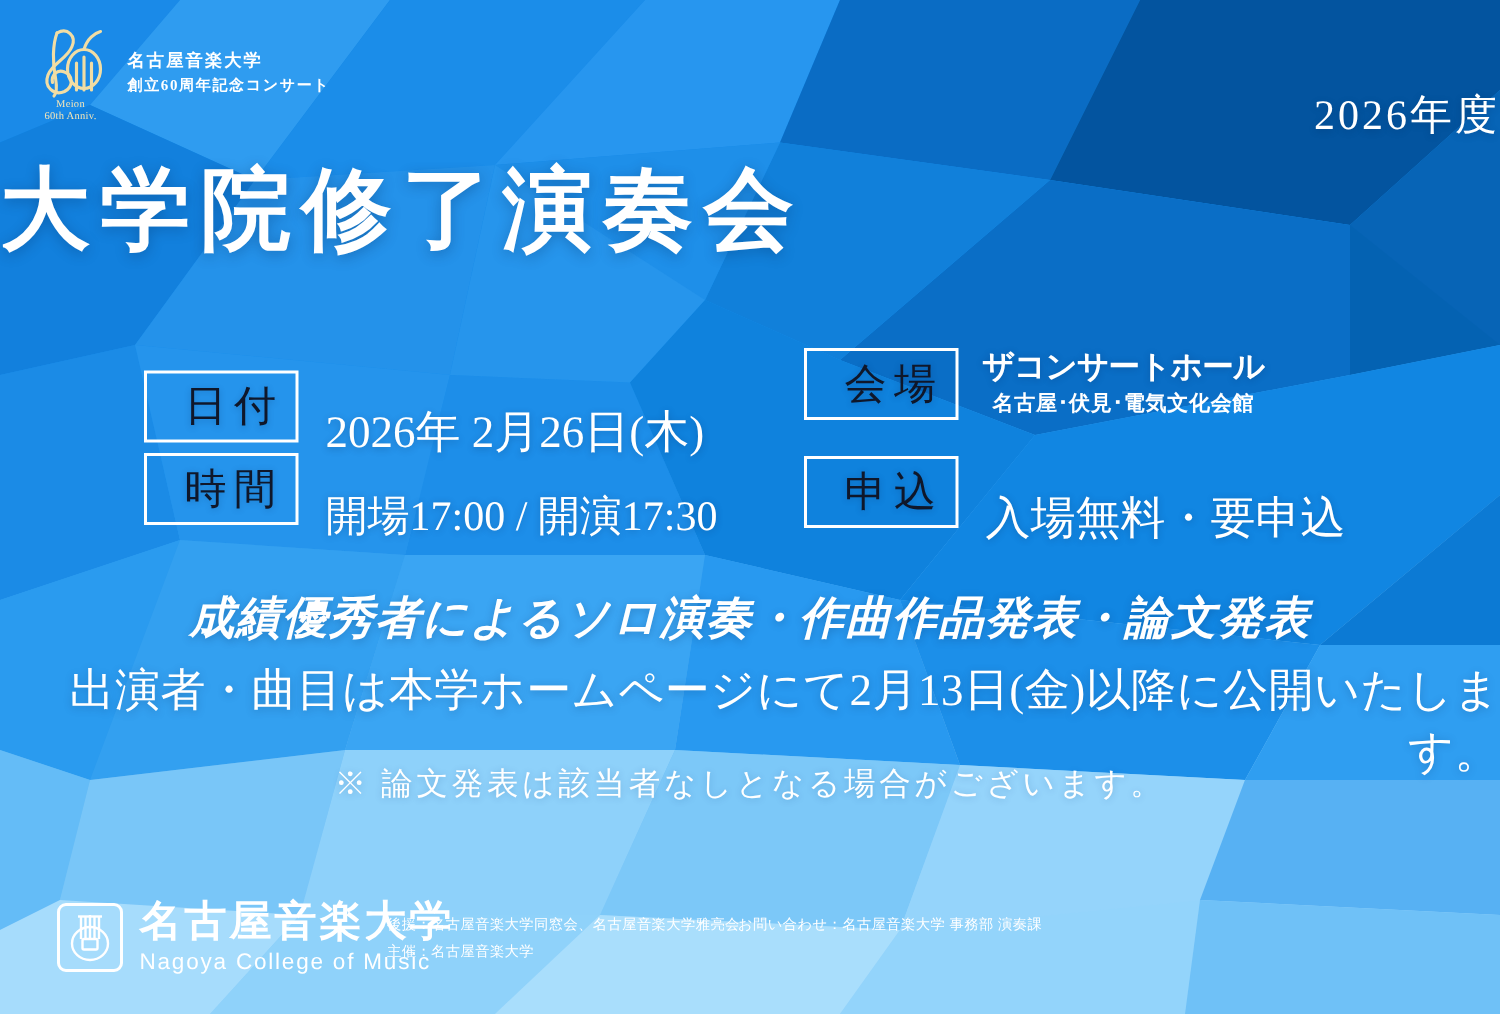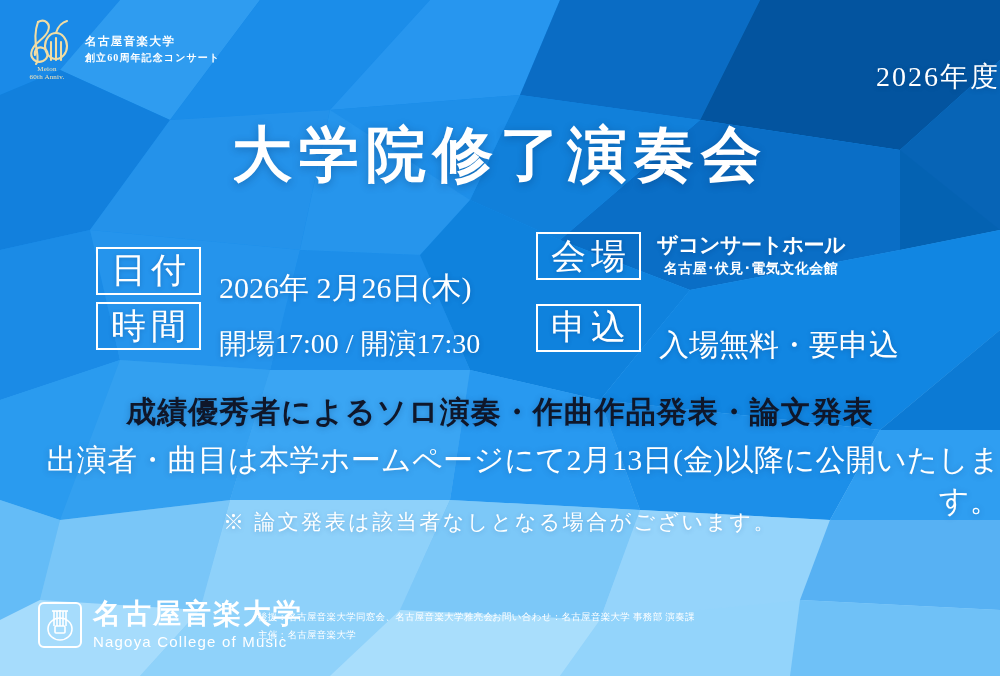--- a/index.html
+++ b/index.html
@@ -33,40 +33,39 @@
   .brand60 .btext .b2{font-size:10px;letter-spacing:1.1px;display:block;font-weight:700;}
 
   
   .year{
     position:absolute;top:58px;left:0;right:0;text-align:right;z-index:5;
     font-family:"Liberation Serif","DejaVu Serif",serif;
     font-size:28px;color:#fff;letter-spacing:2px;
     text-shadow:0 1px 5px rgba(0,40,90,.30);
   }
   .maintitle{
-    position:absolute;top:100px;left:0;right:0;text-align:center;z-index:5;
+    position:absolute;top:100px;left:0;right:0;z-index:5;
     font-family:"Liberation Serif","DejaVu Serif",serif;
     font-size:60px;font-weight:700;color:#fff;letter-spacing:7px;
     text-shadow:0 2px 9px rgba(0,40,90,.32);
-    margin-top:15px;
   }
 
   
   .info{position:absolute;left:96px;top:232px;width:830px;z-index:5;}
   .inforow{display:flex;align-items:flex-start;height:57px;}
   .infocell{display:flex;align-items:center;}
   .infocell.left{width:440px;}
   .infocell.right{width:390px;}
   .chip{
     box-sizing:border-box;
     border:2px solid #ffffff;
     min-width:88px;height:48px;
     display:flex;align-items:center;justify-content:center;
     font-family:"Liberation Serif","DejaVu Serif",serif;
-    font-size:35px;color:#ffffff;letter-spacing:5px;padding:0 8px 0 13px;
+    font-size:28px;color:#0f172a;letter-spacing:5px;padding:0 8px 0 25px;
     text-shadow:0 1px 4px rgba(0,40,90,.25);
   }
   .ival{
     font-family:"Liberation Serif","DejaVu Serif",serif;
     font-size:30px;color:#fff;margin-left:18px;white-space:nowrap;
     text-shadow:0 1px 5px rgba(0,40,90,.28);
     margin-top:36px;
   }
   .ival.small{font-size:28px;}
 
@@ -81,22 +80,23 @@
   .venue .vsub{
     font-family:"Liberation Sans","DejaVu Sans",sans-serif;
     font-size:14px;font-weight:700;color:#fff;letter-spacing:.5px;
     margin-top:5px;white-space:nowrap;
   }
 
   
   .lead{
     position:absolute;top:392px;left:0;right:0;text-align:center;z-index:5;
     font-family:"Liberation Serif","DejaVu Serif",serif;
-    font-size:30px;font-weight:700;color:#0f172a;letter-spacing:1px;
+    font-size:30px;font-weight:700;color:#ffffff;letter-spacing:1px;
     text-shadow:0 1px 6px rgba(0,40,90,.28);
+    font-style:italic;
   }
   .sub{
     position:absolute;top:440px;left:0;right:0;text-align:right;z-index:5;
     font-family:"Liberation Serif","DejaVu Serif",serif;
     font-size:30px;color:#fff;letter-spacing:.3px;
     text-shadow:0 1px 6px rgba(0,40,90,.26);
   }
   .note{
     position:absolute;top:508px;left:0;right:0;text-align:center;z-index:5;
     font-family:"Liberation Serif","DejaVu Serif",serif;

